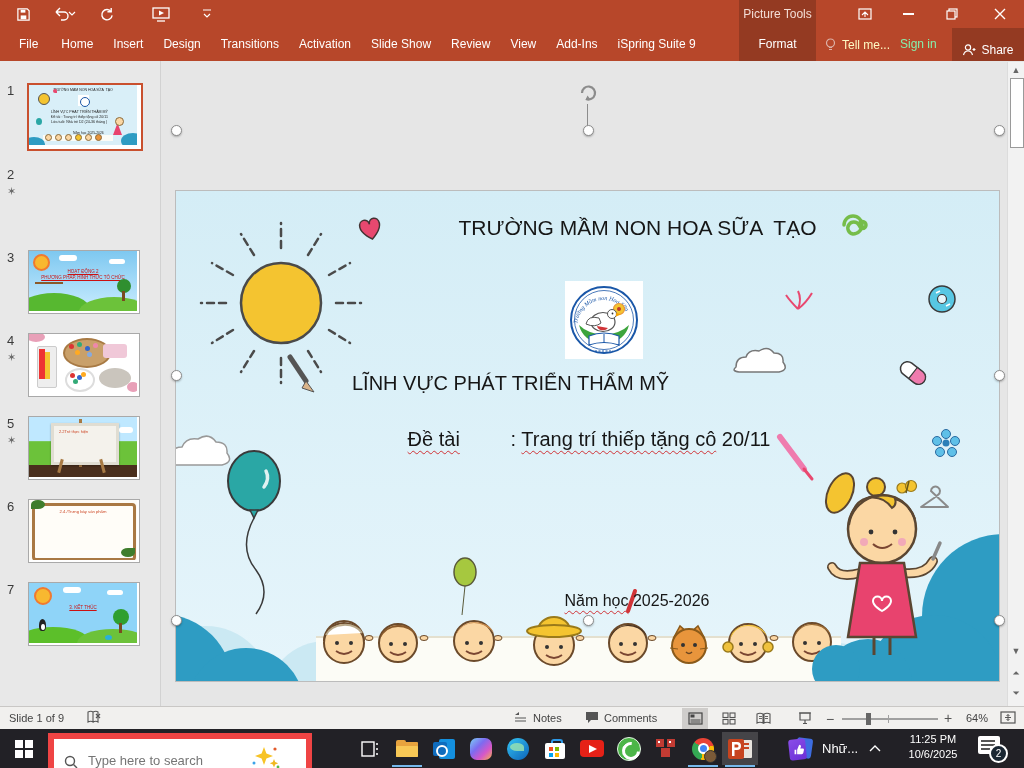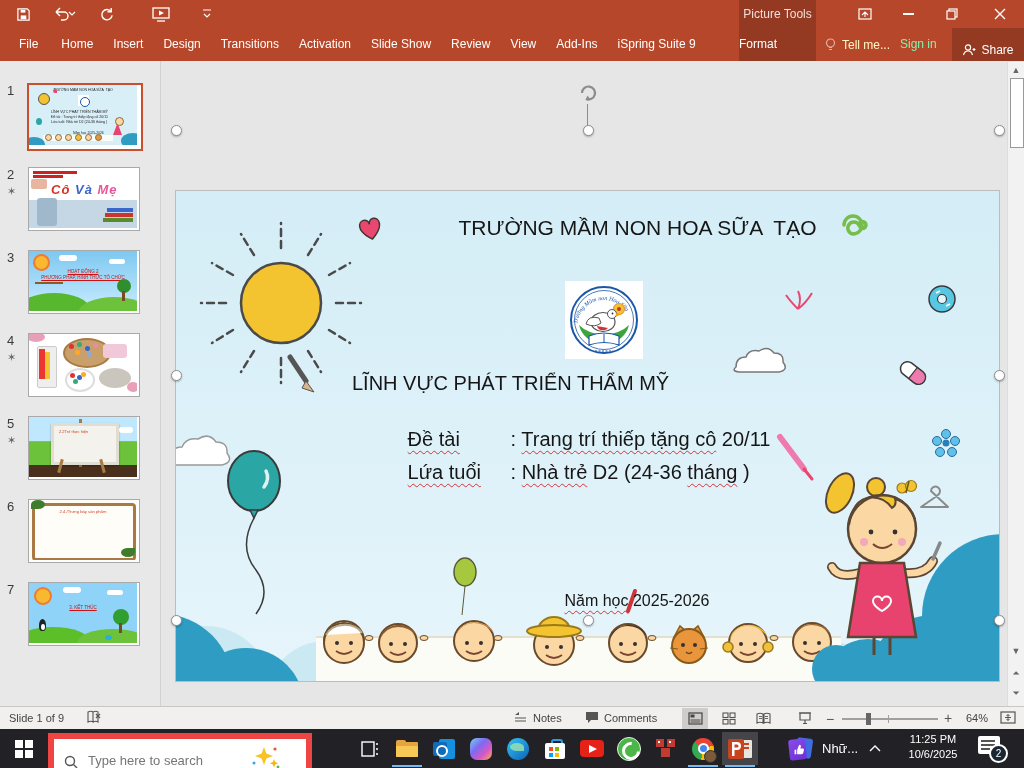--- a/index.html
+++ b/index.html
@@ -10,21 +10,21 @@
   #titlebar{position:absolute;left:0;top:0;width:1024px;height:28px;background:#B7472A;color:#fff;}
   .qa{position:absolute;top:3px;width:22px;height:22px;display:flex;align-items:center;justify-content:center;}
   #wintitle{position:absolute;left:240px;right:290px;top:0;height:28px;line-height:28px;text-align:center;
             font-size:12px;color:#fff;white-space:nowrap;overflow:hidden;}
   .ctxblock{position:absolute;left:739px;width:77px;background:#943A22;text-align:center;color:#f3ddd6;}
   .winbtn{position:absolute;top:0;width:40px;height:28px;display:flex;align-items:center;justify-content:center;}
   
   #tabrow{position:absolute;left:0;top:28px;width:1024px;height:33px;background:#B7472A;}
   .rtab{float:left;padding:0 10px;height:33px;line-height:33px;color:#fff;font-size:12px;white-space:nowrap;}
   #fmt-tab{position:absolute;left:739px;top:0;width:77px;height:33px;line-height:33px;background:#943A22;
-           color:#fff;font-size:12px;}
+           color:#fff;text-align:center;font-size:12px;}
   
   #main{position:absolute;left:0;top:61px;width:1024px;height:645px;background:#e6e6e6;}
   #thumbs{position:absolute;left:0;top:0;width:160px;height:645px;background:#e8e8e8;border-right:1px solid #d2d2d2;}
   .thumbnum{position:absolute;left:7px;font-size:13px;color:#3b3b3b;}
   .thumbstar{position:absolute;left:7px;font-size:11px;color:#6a6a6a;}
   .thumb{position:absolute;left:28px;width:110px;height:62px;background:#fff;border:1px solid #a9a9a9;overflow:hidden;}
   .thumb.sel{border:2px solid #C9502E;left:27px;width:112px;height:64px;}
   .mini{position:absolute;overflow:hidden;}
   
   #canvas{position:absolute;left:176px;top:130px;width:823px;height:490px;background:#d9eff8;outline:1px solid #bcbcbc;}
@@ -169,35 +169,20 @@
           <div class="abs" style="left:46px;top:49px;width:5px;height:5px;background:#F4C430;border:1px solid #8a6a3a;border-radius:50%"></div>
           <div class="abs" style="left:56px;top:49px;width:5px;height:5px;background:#FBD7A4;border:1px solid #8a6a3a;border-radius:50%"></div>
           <div class="abs" style="left:66px;top:49px;width:5px;height:5px;background:#E8953C;border:1px solid #8a6a3a;border-radius:50%"></div>
           <div class="abs" style="left:-6px;top:52px;width:22px;height:14px;background:#2E9CC3;border-radius:50%"></div>
           <div class="abs" style="left:92px;top:48px;width:24px;height:16px;background:#2E9CC3;border-radius:50%"></div>
         </div>
       </div>
 
       <div class="thumbnum" style="top:106px">2</div>
       <div class="thumbstar" style="top:124px">✶</div>
-      <div class="thumb" style="top:106px">
-        <div class="mini" style="left:0;top:0;width:108px;height:60px;background:#fff">
-          <div class="abs" style="left:4px;top:3px;width:44px;height:2.5px;background:#cc2222"></div>
-          <div class="abs" style="left:4px;top:7px;width:30px;height:2.5px;background:#cc2222"></div>
-          <div class="abs" style="left:2px;top:11px;width:16px;height:10px;background:#e8b6a0;border-radius:2px"></div>
-          <div class="abs" style="left:22px;top:14px;font-size:13px;font-weight:bold;font-style:italic;letter-spacing:1px">
-            <span style="color:#d93025">Cô</span> <span style="color:#3a66cc">Và</span> <span style="color:#e8559a">Mẹ</span>
-          </div>
-          <div class="abs" style="left:0;top:32px;width:108px;height:28px;background:#c5d6e4"></div>
-          <div class="abs" style="left:8px;top:30px;width:20px;height:28px;background:#9fb8cc;border-radius:3px"></div>
-          <div class="abs" style="left:78px;top:40px;width:26px;height:4px;background:#3a66cc"></div>
-          <div class="abs" style="left:76px;top:45px;width:28px;height:4px;background:#cc3333"></div>
-          <div class="abs" style="left:74px;top:50px;width:30px;height:4px;background:#5a8a2a"></div>
-        </div>
-      </div>
 
       <div class="thumbnum" style="top:189px">3</div>
       <div class="thumb" style="top:189px">
         <div class="mini" style="left:0;top:0;width:108px;height:60px;background:linear-gradient(#7ec8f0,#c9ecff)">
           <div class="abs" style="left:4px;top:3px;width:13px;height:13px;background:#F8B830;border:2px solid #f07a30;border-radius:50%"></div>
           <div class="abs" style="left:30px;top:4px;width:18px;height:6px;background:#fff;border-radius:4px"></div>
           <div class="abs" style="left:80px;top:8px;width:16px;height:5px;background:#fff;border-radius:4px"></div>
           <div class="abs" style="left:0;right:0;top:18px;text-align:center;font-size:4.5px;color:#cc1111;text-decoration:underline">HOẠT ĐỘNG 2</div>
           <div class="abs" style="left:0;right:0;top:24px;text-align:center;font-size:4.5px;color:#cc1111;text-decoration:underline">PHƯƠNG PHÁP, HÌNH THỨC TỔ CHỨC</div>
           <div class="abs" style="left:6px;top:31px;width:28px;height:2px;background:#8a5a2a"></div>
@@ -490,23 +475,20 @@
             <line x1="30" y1="70" x2="48" y2="70" stroke="#1A57A8" stroke-width="1.2" stroke-dasharray="2 1.5"></line>
           </svg>
         </div>
 
         
         <div class="slidetext" style="left:100px;top:25px;width:723px;text-align:center;font-size:21px">TRƯỜNG MẦM NON HOA SỮA  TẠO</div>
         <div class="slidetext" style="left:176px;top:181px;font-size:20px">LĨNH VỰC PHÁT TRIỂN THẨM MỸ</div>
         <div class="slidetext" style="left:176px;top:214px;font-size:20px">
           <span style="display:inline-block;width:103px"><span class="sq">Đề tài</span></span><span>: </span><span class="sq">Trang trí thiếp tặng cô</span><span> 20/11</span>
         </div>
-        <div class="slidetext" style="left:176px;top:247px;font-size:20px">
-          <span style="display:inline-block;width:103px"><span class="sq">Lứa tuổi</span></span><span>: </span><span class="sq">Nhà trẻ</span><span> D2 (24-36 </span><span class="sq">tháng</span><span> )</span>
-        </div>
         <div class="slidetext" style="left:344px;top:383px;font-size:16px">
           <span class="sq">Năm học</span><span> 2025-2026</span>
         </div>
       </div>
 
       <div class="hdl" style="left:171px;top:64px"></div>
       <div class="hdl" style="left:583px;top:64px"></div>
       <div class="hdl" style="left:994px;top:64px"></div>
       <div class="hdl" style="left:171px;top:309px"></div>
       <div class="hdl" style="left:994px;top:309px"></div>

